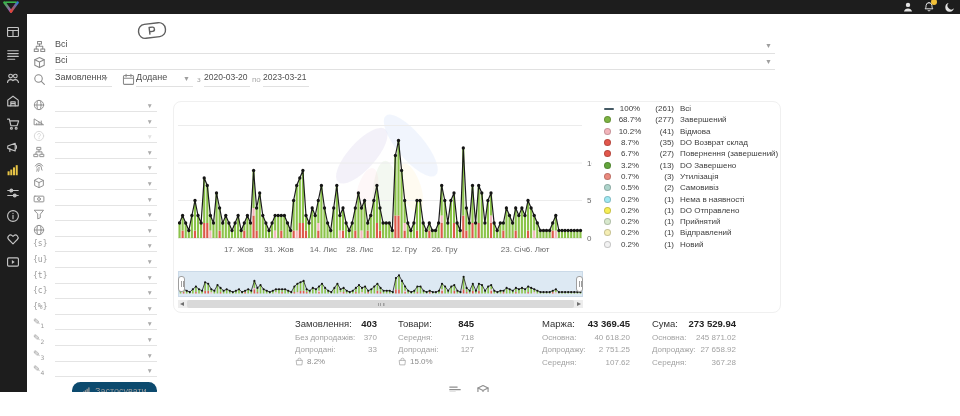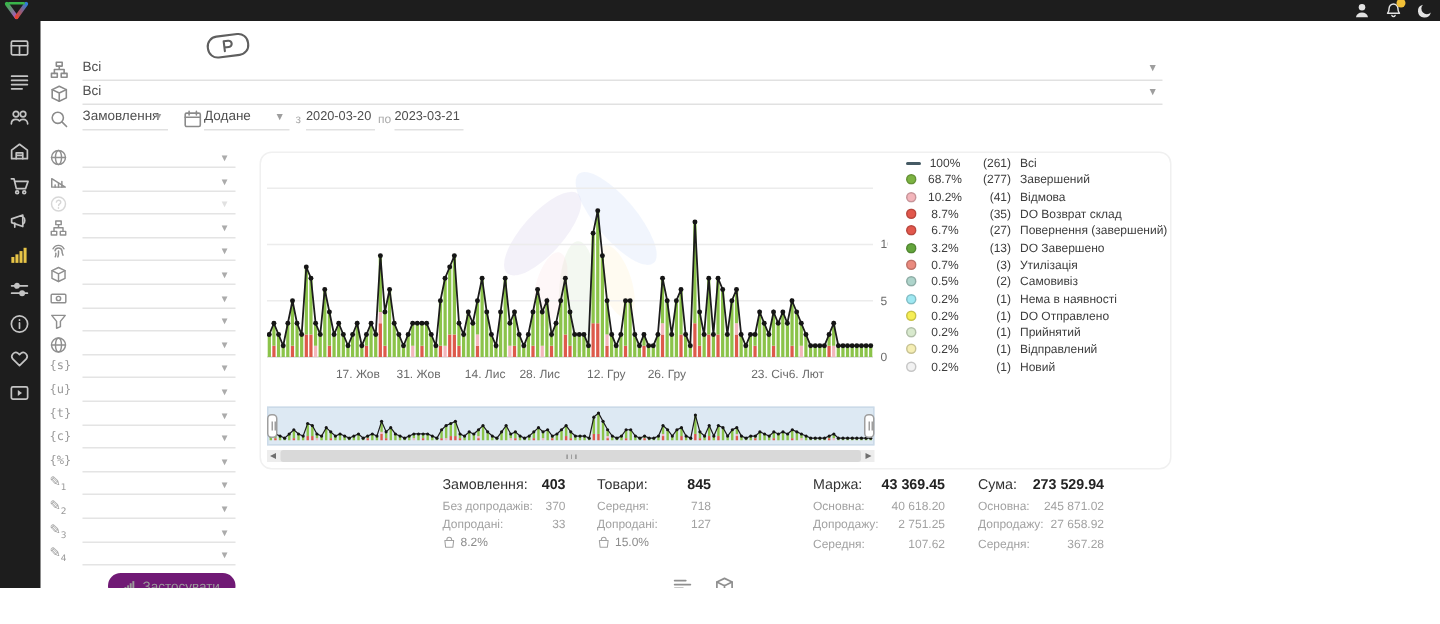--- a/index.html
+++ b/index.html
@@ -30,21 +30,21 @@
   .filterlist{position:absolute;left:33px;top:98px;width:126px;}
   .frow{position:relative;height:15.6px;}
   .frow .fic{position:absolute;left:0;top:1px;width:12px;height:12px;color:#8f8f8f;}
   .frow .fic svg{width:12px;height:12px;display:block;}
   .frow .tok{position:absolute;left:0;top:1px;font-family:"DejaVu Sans Mono",monospace;font-size:8px;color:#9a9a9a;}
   .frow .tok.pen{font-family:"DejaVu Sans",sans-serif;font-size:9px;}
   .frow .tok sub{font-size:6px;}
   .frow .ffield{position:absolute;left:22px;right:2px;top:1px;height:12px;border-bottom:1px solid #e4e4e4;cursor:pointer;}
   .frow .caret{position:absolute;right:4px;top:3px;font-size:6.5px;color:#ababab;}
   .frow.disabled .fic,.frow.disabled .caret{opacity:.35;}
-  .apply-btn{position:absolute;left:72px;top:382px;height:17px;border-radius:9px;background:#701a75;
+  .apply-btn{position:absolute;left:72px;top:382px;height:17px;border-radius:9px;background:#0c4a6e;
              color:#9b9b9b;font-size:9px;display:inline-flex;align-items:center;gap:4px;padding:0 10px;cursor:pointer;border:0;}
   .apply-btn .ic{width:9px;height:9px;color:#9b9b9b;}
   .apply-btn .ic svg{width:9px;height:9px;display:block;}
   
   .card{position:absolute;left:173px;top:101px;width:606px;height:210px;border:1px solid #f0f0f0;border-radius:8px;}
   .watermark{position:absolute;left:288px;top:100px;width:205px;height:152px;pointer-events:none;}
   .mainchart{position:absolute;left:178px;top:99px;width:414px;height:160px;}
   
   .legend{position:absolute;left:604px;top:103px;width:176px;font-size:8px;color:#3d3d3d;}
   .lg-row{display:flex;align-items:center;height:11.3px;cursor:pointer;white-space:nowrap;}

